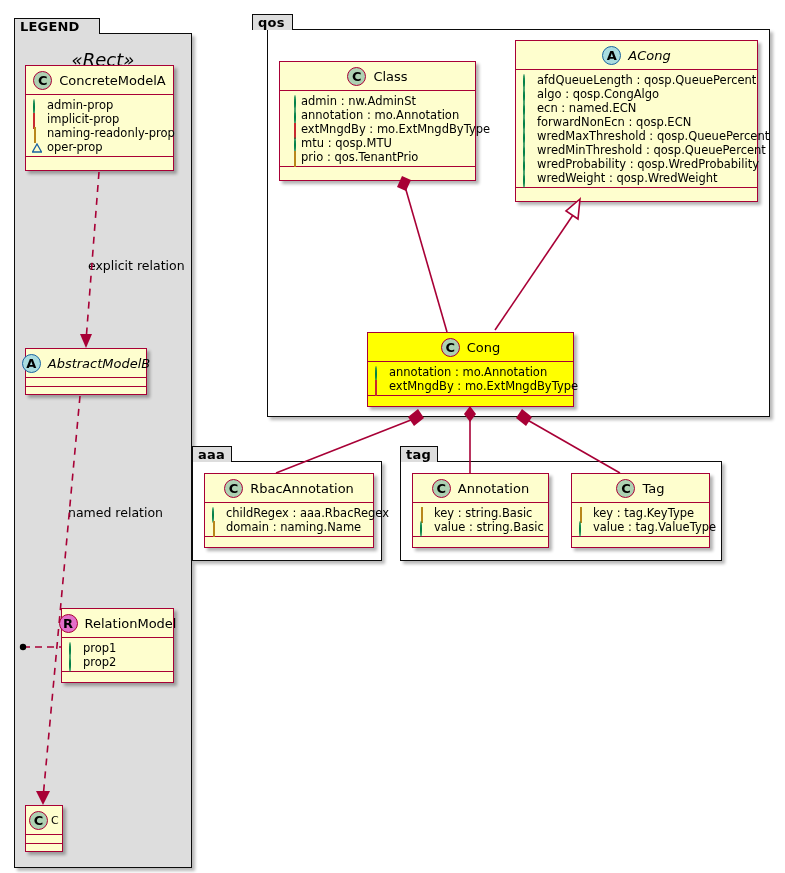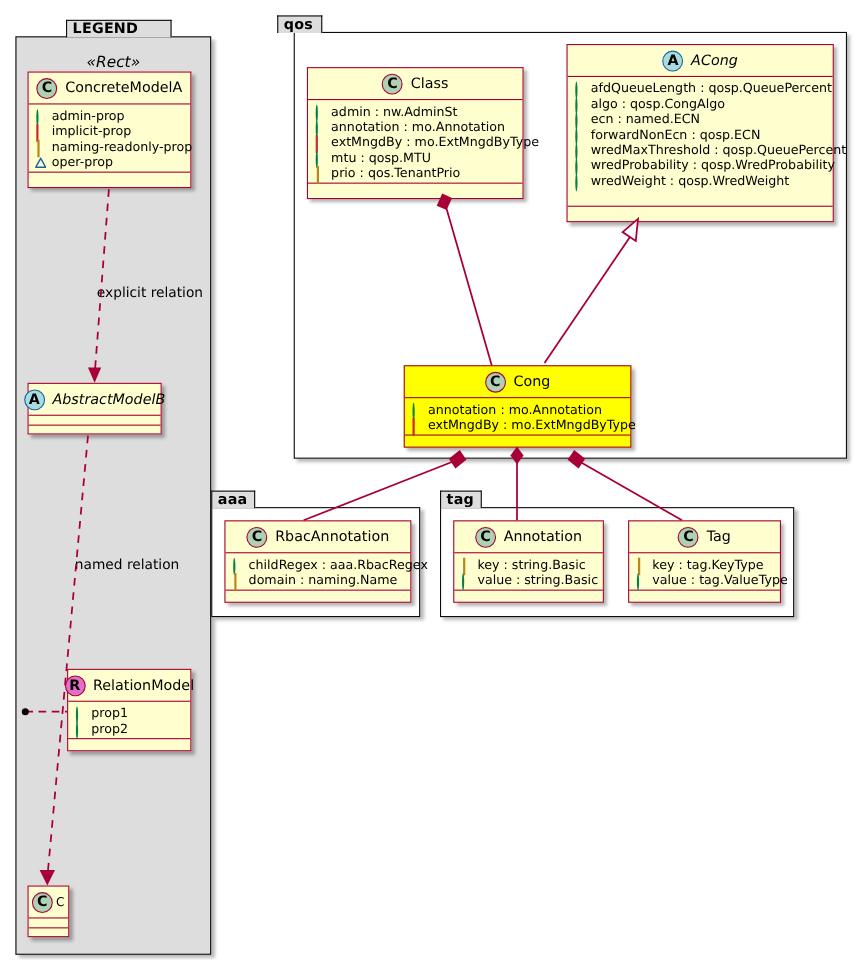--- a/index.html
+++ b/index.html
@@ -113,42 +113,42 @@
   .vis-diamond {
     width: 7px; height: 7px;
     border: 1.3px solid #b8861b; box-sizing: border-box;
     margin: 1.5px 0 0 1.5px; background: transparent;
     transform: rotate(45deg);
   }
 
   .stereotype {
     position: absolute;
     font-style: italic;
-    font-size: 14px;
+    font-size: 18px;
     text-align: center;
   }
 
   .edge-label {
     position: absolute;
     font-size: 12.5px;
     white-space: nowrap;
   }
   svg.overlay {
     position: absolute; left: 0; top: 0;
     width: 785px; height: 873px;
     pointer-events: none;
   }
 </style>
 </head>
 <body>
 
 <div id="canvas">
 
   <div class="package legend-pkg" style="left:14px; top:33px; width:178px; height:835px;"></div>
-  <div class="pkg-tab" style="left:14px; top:18px; width:96px; height:16px;margin-left:46px;">
+  <div class="pkg-tab" style="left:14px; top:18px; width:86px; height:16px;">
     <span>LEGEND</span>
     <svg class="fold" width="16" height="17" style="position:absolute; right:-16px; top:-1.5px;">
       <polygon points="0,0 16,16 0,16" fill="#dddddd" stroke="#0b0b0b" stroke-width="1.5"></polygon>
     </svg>
   </div>
 
   <div class="stereotype" style="left:14px; top:49px; width:178px;">«Rect»</div>
 
   <div class="cls" style="left:25px; top:65px; width:149px; height:106px;">
     <div class="cls-header">
@@ -225,21 +225,21 @@
     <svg class="fold" width="16" height="17" style="position:absolute; right:-16px; top:-1.5px;">
       <polygon points="0,0 16,16 0,16" fill="#dddddd" stroke="#0b0b0b" stroke-width="1.5"></polygon>
     </svg>
   </div>
 
   <div class="cls" style="left:279px; top:61px; width:197px; height:120px;">
     <div class="cls-header">
       <span class="badge badge-C">C</span>
       <span class="cls-name">Class</span>
     </div>
-    <div class="cls-attrs" style="height:76px;">
+    <div class="cls-attrs" style="height:76px;text-align:right;">
       <div class="attr">
         <span class="vis"><span class="vis-circle"></span></span>
         <span>admin : nw.AdminSt</span>
       </div>
       <div class="attr">
         <span class="vis"><span class="vis-circle"></span></span>
         <span>annotation : mo.Annotation</span>
       </div>
       <div class="attr">
         <span class="vis"><span class="vis-square"></span></span>
@@ -275,20 +275,24 @@
         <span class="vis"><span class="vis-circle"></span></span>
         <span>ecn : named.ECN</span>
       </div>
       <div class="attr">
         <span class="vis"><span class="vis-circle"></span></span>
         <span>forwardNonEcn : qosp.ECN</span>
       </div>
       <div class="attr">
         <span class="vis"><span class="vis-circle"></span></span>
         <span>wredMaxThreshold : qosp.QueuePercent</span>
+      </div>
+      <div class="attr">
+        <span class="vis"><span class="vis-circle"></span></span>
+        <span>wredMinThreshold : qosp.QueuePercent</span>
       </div>
       <div class="attr">
         <span class="vis"><span class="vis-circle"></span></span>
         <span>wredProbability : qosp.WredProbability</span>
       </div>
       <div class="attr">
         <span class="vis"><span class="vis-circle"></span></span>
         <span>wredWeight : qosp.WredWeight</span>
       </div>
     </div>

